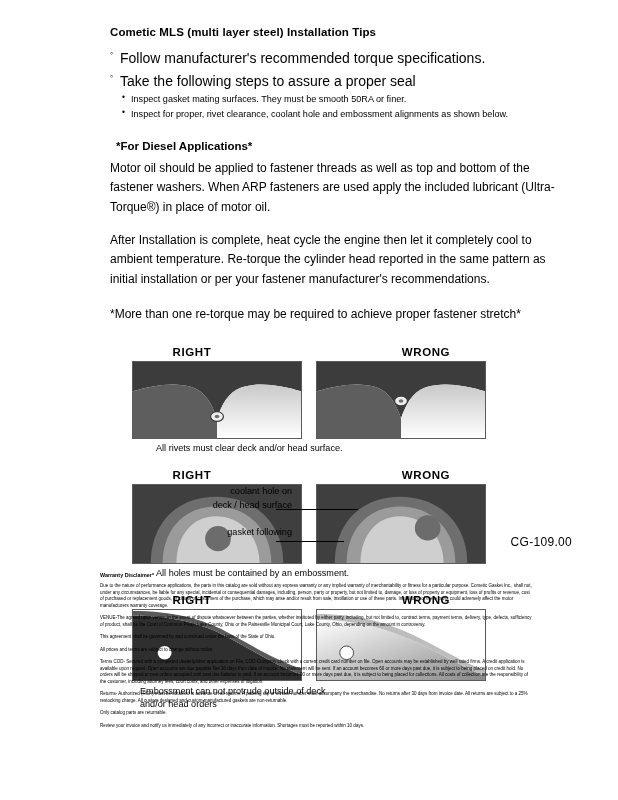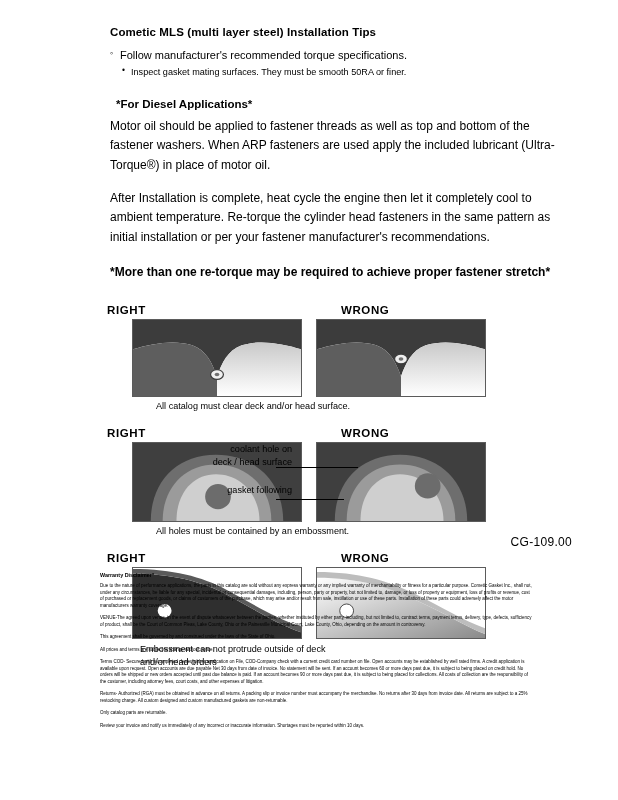--- a/index.html
+++ b/index.html
@@ -26,21 +26,21 @@
   h1.title {
     font-size: 11.5px;
     font-weight: bold;
     margin: 0 0 9px 66px;
     letter-spacing: 0.1px;
   }
   .bullets {
     margin: 0 0 0 66px;
     padding: 0;
     list-style: none;
-    font-size: 11px;
+    font-size: 14px;
     line-height: 1.62;
   }
   .bullets li {
     position: relative;
     padding-left: 10px;
   }
   .bullets li::before {
     content: "\25E6";
     position: absolute;
     left: 0;
@@ -86,21 +86,21 @@
   .figblock { position: relative; }
   .fig-labels {
     display: flex;
     justify-content: center;
     gap: 64px;
     font-size: 11.5px;
     font-weight: bold;
     letter-spacing: 0.6px;
     margin-bottom: 3px;
   }
-  .fig-labels span { width: 170px; }
+  .fig-labels span { width: 170px; text-align: center; }
   .fig-row {
     display: flex;
     justify-content: center;
     gap: 14px;
   }
   .panel {
     width: 170px;
     height: 78px;
     background: #ffffff;
     border: 1px solid #5b5b5b;
@@ -160,29 +160,31 @@
 </style>
 </head>
 <body>
 
 <div class="page">
 
   <h1 class="title">Cometic MLS (multi layer steel) Installation Tips</h1>
 
   <ul class="bullets">
     <li>Follow manufacturer's recommended torque specifications.</li>
+    <li>Take the following steps to assure a proper seal</li>
   </ul>
   <ul class="sub-bullets" style="margin-left:77px;">
     <li>Inspect gasket mating surfaces.  They must be smooth 50RA or finer.</li>
+    <li>Inspect for proper, rivet clearance, coolant hole and embossment alignments as shown below.</li>
   </ul>
 
   <h2 class="section">*For Diesel Applications*</h2>
   <p class="body">Motor oil should be applied to fastener threads as well as top and bottom of the fastener washers.  When ARP fasteners are used apply the included lubricant (Ultra-Torque®) in place of motor oil.</p>
-  <p class="body">After Installation is complete, heat cycle the engine then let it completely cool to ambient temperature. Re-torque the cylinder head fasteners in the same pattern as initial installation or per your fastener manufacturer's recommendations.</p>
-  <p class="body" style="margin-top:15px;font-weight:bold;">*More than one re-torque may be required to achieve proper fastener stretch*</p>
+  <p class="body">After Installation is complete, heat cycle the engine then let it completely cool to ambient temperature. Re-torque the cylinder head reported in the same pattern as initial installation or per your fastener manufacturer's recommendations.</p>
+  <p class="body" style="margin-top:15px;">*More than one re-torque may be required to achieve proper fastener stretch*</p>
 
   <div class="figures">
 
     <div class="figblock two">
       <div class="fig-labels">
         <span>RIGHT</span>
         <span>WRONG</span>
       </div>
       <div class="fig-row">
         <div class="panel">
@@ -211,21 +213,21 @@
             </defs>
             <rect x="0" y="0" width="170" height="78" fill="#ffffff"></rect>
             <path d="M0,0 H170 V30 C150,24 128,20 110,26 C96,31 90,44 85,58 C80,44 74,31 60,26 C42,20 20,24 0,30 Z" fill="#3c3c3c"></path>
             <path d="M0,30 C20,24 42,20 60,26 C74,31 80,44 85,58 L85,78 L0,78 Z" fill="#5e5e5e"></path>
             <path d="M170,30 C150,24 128,20 110,26 C96,31 90,44 85,58 L85,78 L170,78 Z" fill="url(#g2)"></path>
             <ellipse cx="85" cy="40" rx="6.5" ry="5" fill="#efefef" stroke="#3c3c3c" stroke-width="1.2"></ellipse>
             <ellipse cx="85" cy="40" rx="2.4" ry="1.8" fill="#707070"></ellipse>
           </svg>
         </div>
       </div>
-      <p class="fig-caption">All catalog must clear deck and/or head surface.</p>
+      <p class="fig-caption">All rivets must clear deck and/or head surface.</p>
     </div>
 
     <div class="figblock mid" style="margin-top:16px;">
       <div class="fig-labels">
         <span>RIGHT</span>
         <span>WRONG</span>
       </div>
       <div class="fig-row">
         <div class="panel">
           <svg viewBox="0 0 170 80" preserveAspectRatio="none">

